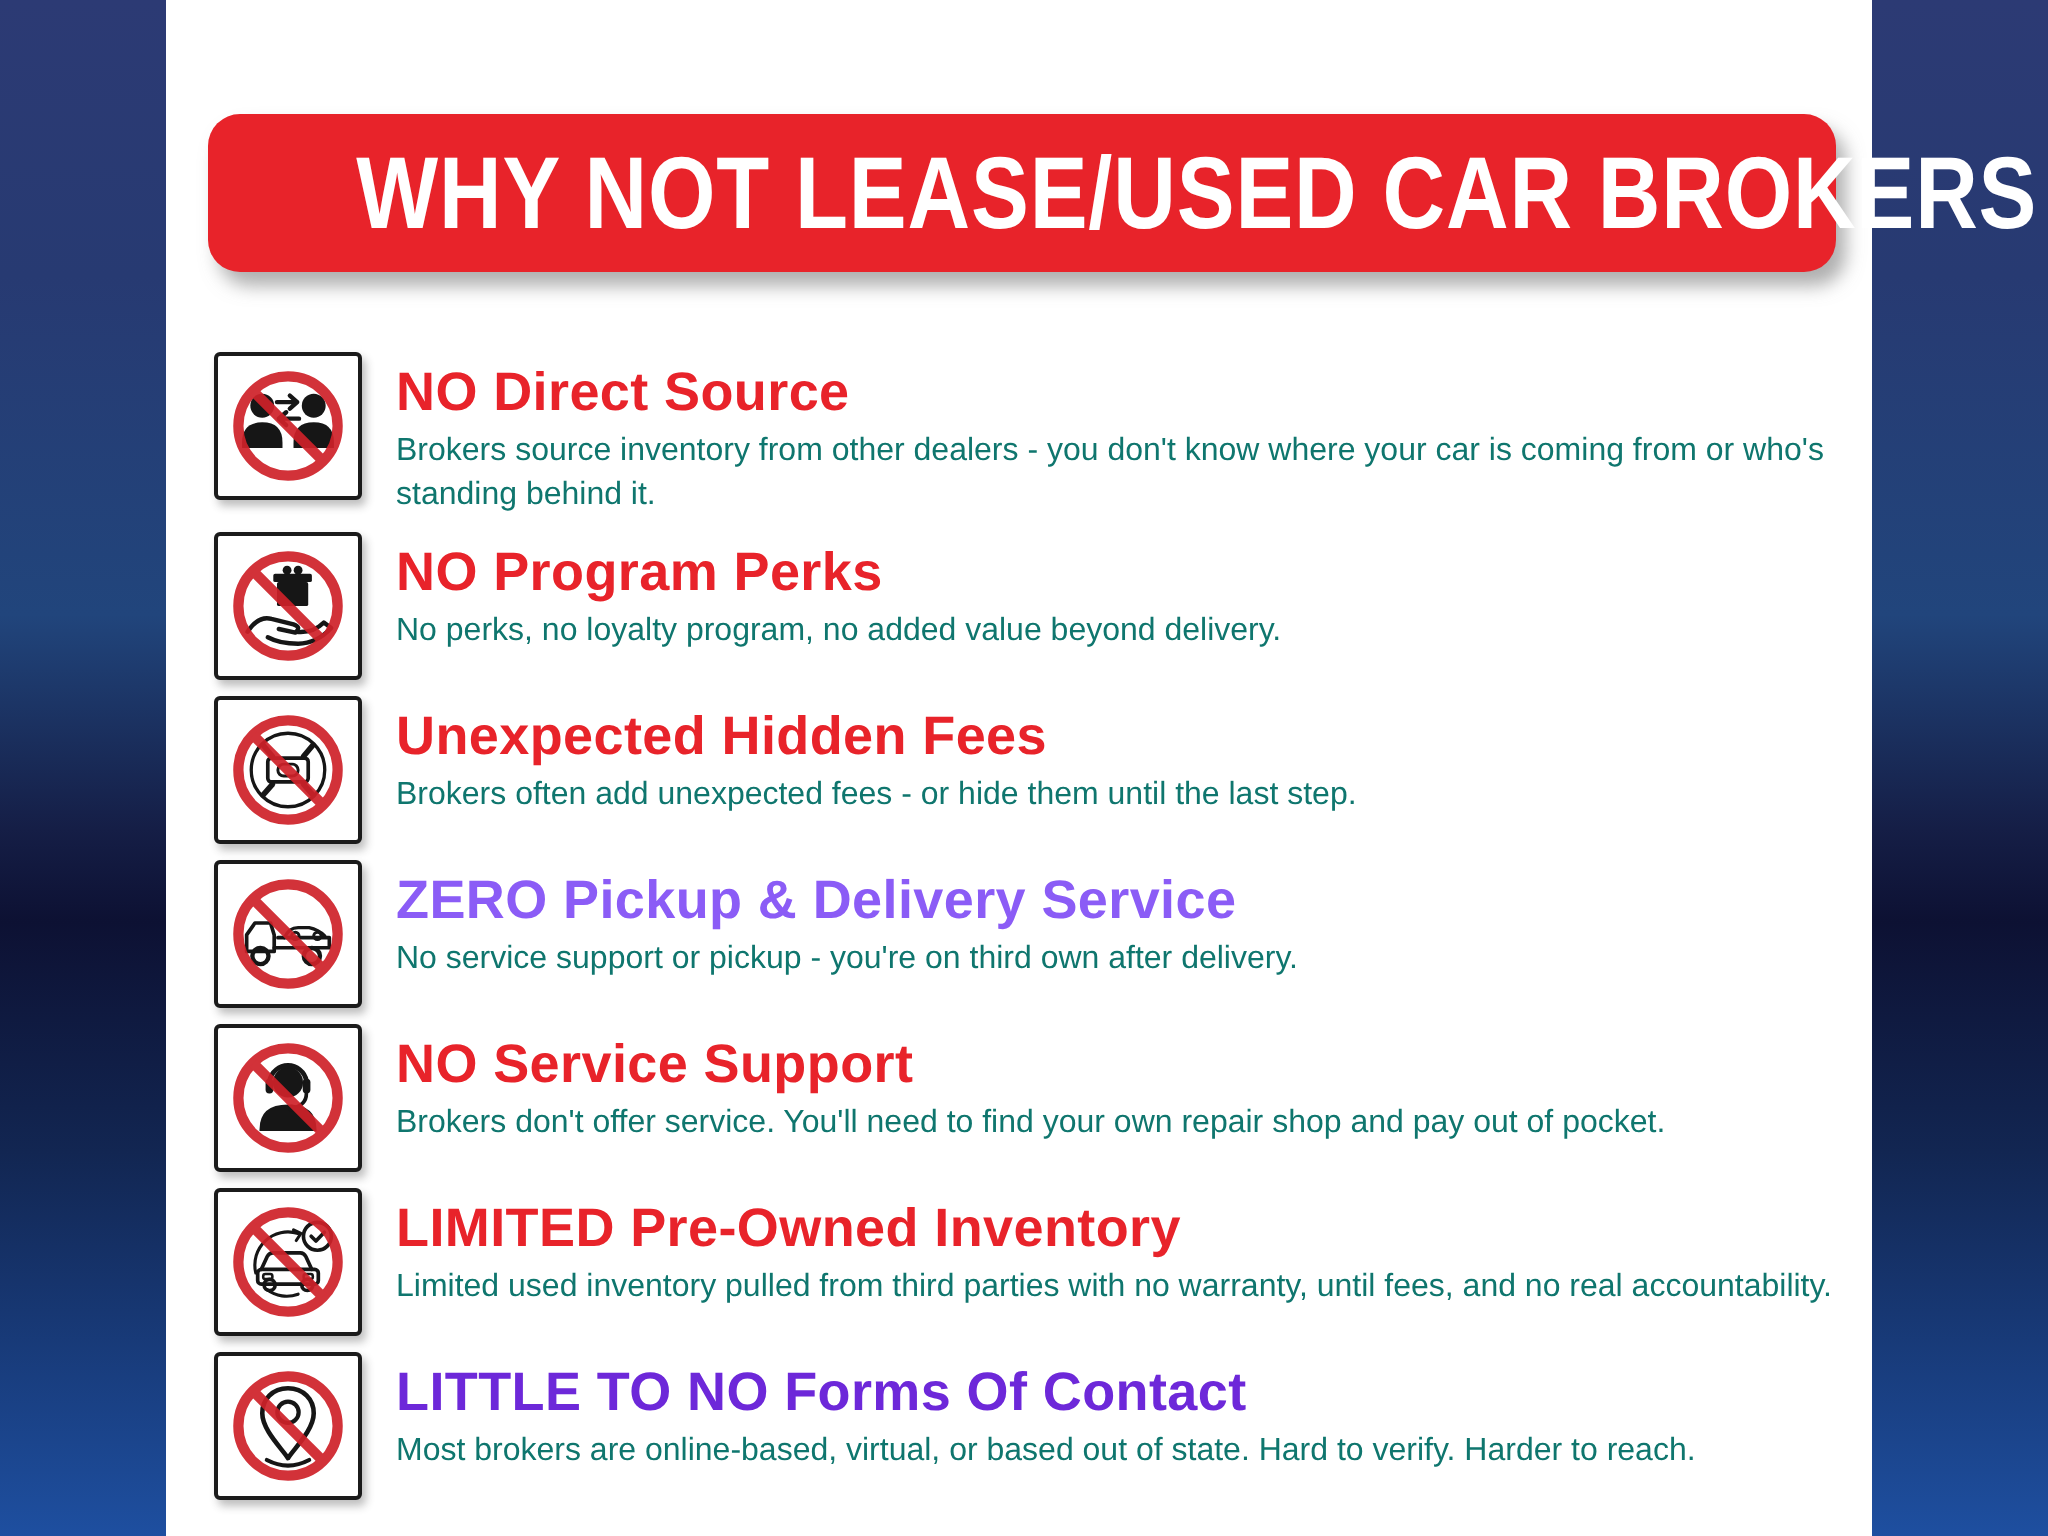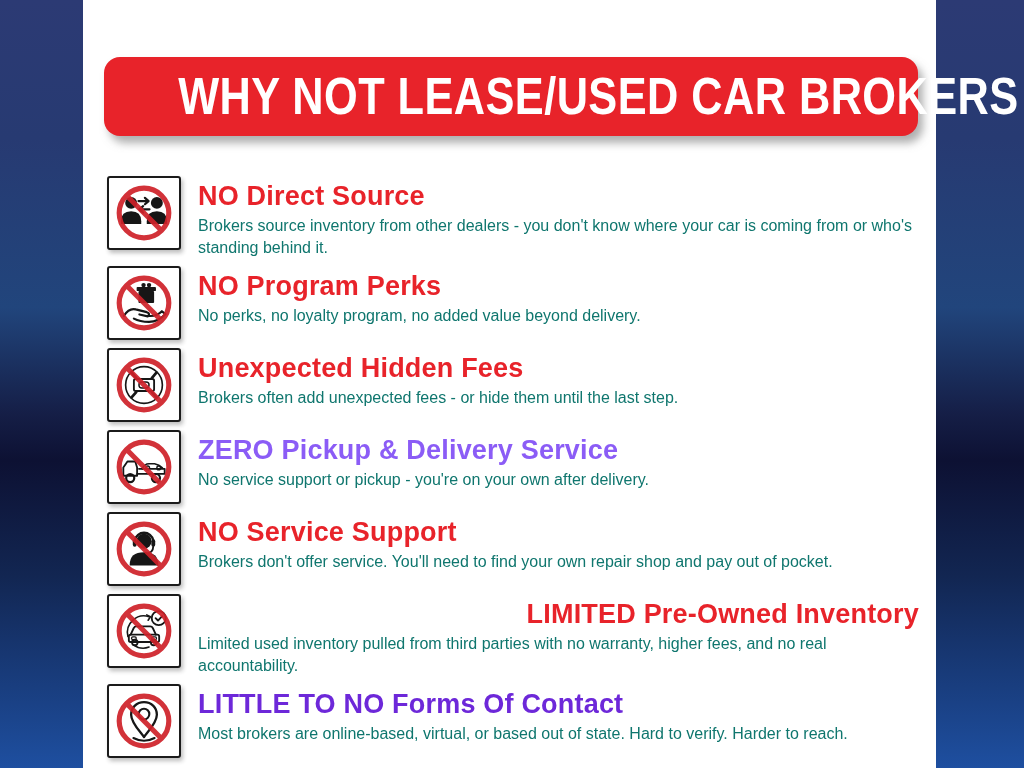--- a/index.html
+++ b/index.html
@@ -144,21 +144,21 @@
       <circle cx="53" cy="38" r="2" stroke-width="1.6"></circle>
     </g>
     <g stroke="#cf2129" stroke-width="5.6" fill="none" opacity="0.92">
       <circle cx="37" cy="37" r="27"></circle>
       <line x1="18" y1="18" x2="56" y2="56"></line>
     </g>
   </svg>
       </div>
     <div class="txtcol">
       <h2 style="color: #8b5cf6;">ZERO Pickup &amp; Delivery Service</h2>
-      <p>No service support or pickup - you're on your own after delivery.</p>
+      <p>No service support or pickup - you're on third own after delivery.</p>
     </div>
   </div>
 
   <div class="row">
     <div class="iconbox">
         <svg viewBox="0 0 74 74">
 
     <g fill="#161616">
       <circle cx="37" cy="28.5" r="8.2"></circle>
       <path d="M21.5 54 q0 -13.5 15.5 -13.5 q15.5 0 15.5 13.5 v1 h-31 z"></path>
@@ -199,22 +199,22 @@
       <circle cx="53" cy="23" r="7.6" stroke-width="2" fill="#fff"></circle>
       <path d="M49.6 23 l2.6 2.6 l4.6 -4.8" stroke-width="2"></path>
     </g>
     <g stroke="#cf2129" stroke-width="5.6" fill="none" opacity="0.92">
       <circle cx="37" cy="37" r="27"></circle>
       <line x1="18" y1="18" x2="56" y2="56"></line>
     </g>
   </svg>
       </div>
     <div class="txtcol">
-      <h2 style="color: rgb(232, 35, 42); text-align: right;">LIMITED Pre-Owned Inventory</h2>
-      <p>Limited used inventory pulled from third parties with no warranty, higher fees, and no real accountability.</p>
+      <h2 style="color: rgb(232, 35, 42);">LIMITED Pre-Owned Inventory</h2>
+      <p>Limited used inventory pulled from third parties with no warranty, until fees, and no real accountability.</p>
     </div>
   </div>
 
   <div class="row">
     <div class="iconbox">
         <svg viewBox="0 0 74 74">
 
     <g stroke="#161616" fill="none" stroke-linecap="round" stroke-linejoin="round">
       <path d="M37 16.5 c-8.5 0 -14 6.2 -14 13.6 c0 9 10.5 19 14 24.4 c3.5 -5.4 14 -15.4 14 -24.4 c0 -7.4 -5.5 -13.6 -14 -13.6 z" stroke-width="2.5"></path>
       <circle cx="37" cy="29.5" r="5.8" stroke-width="2.3"></circle>

